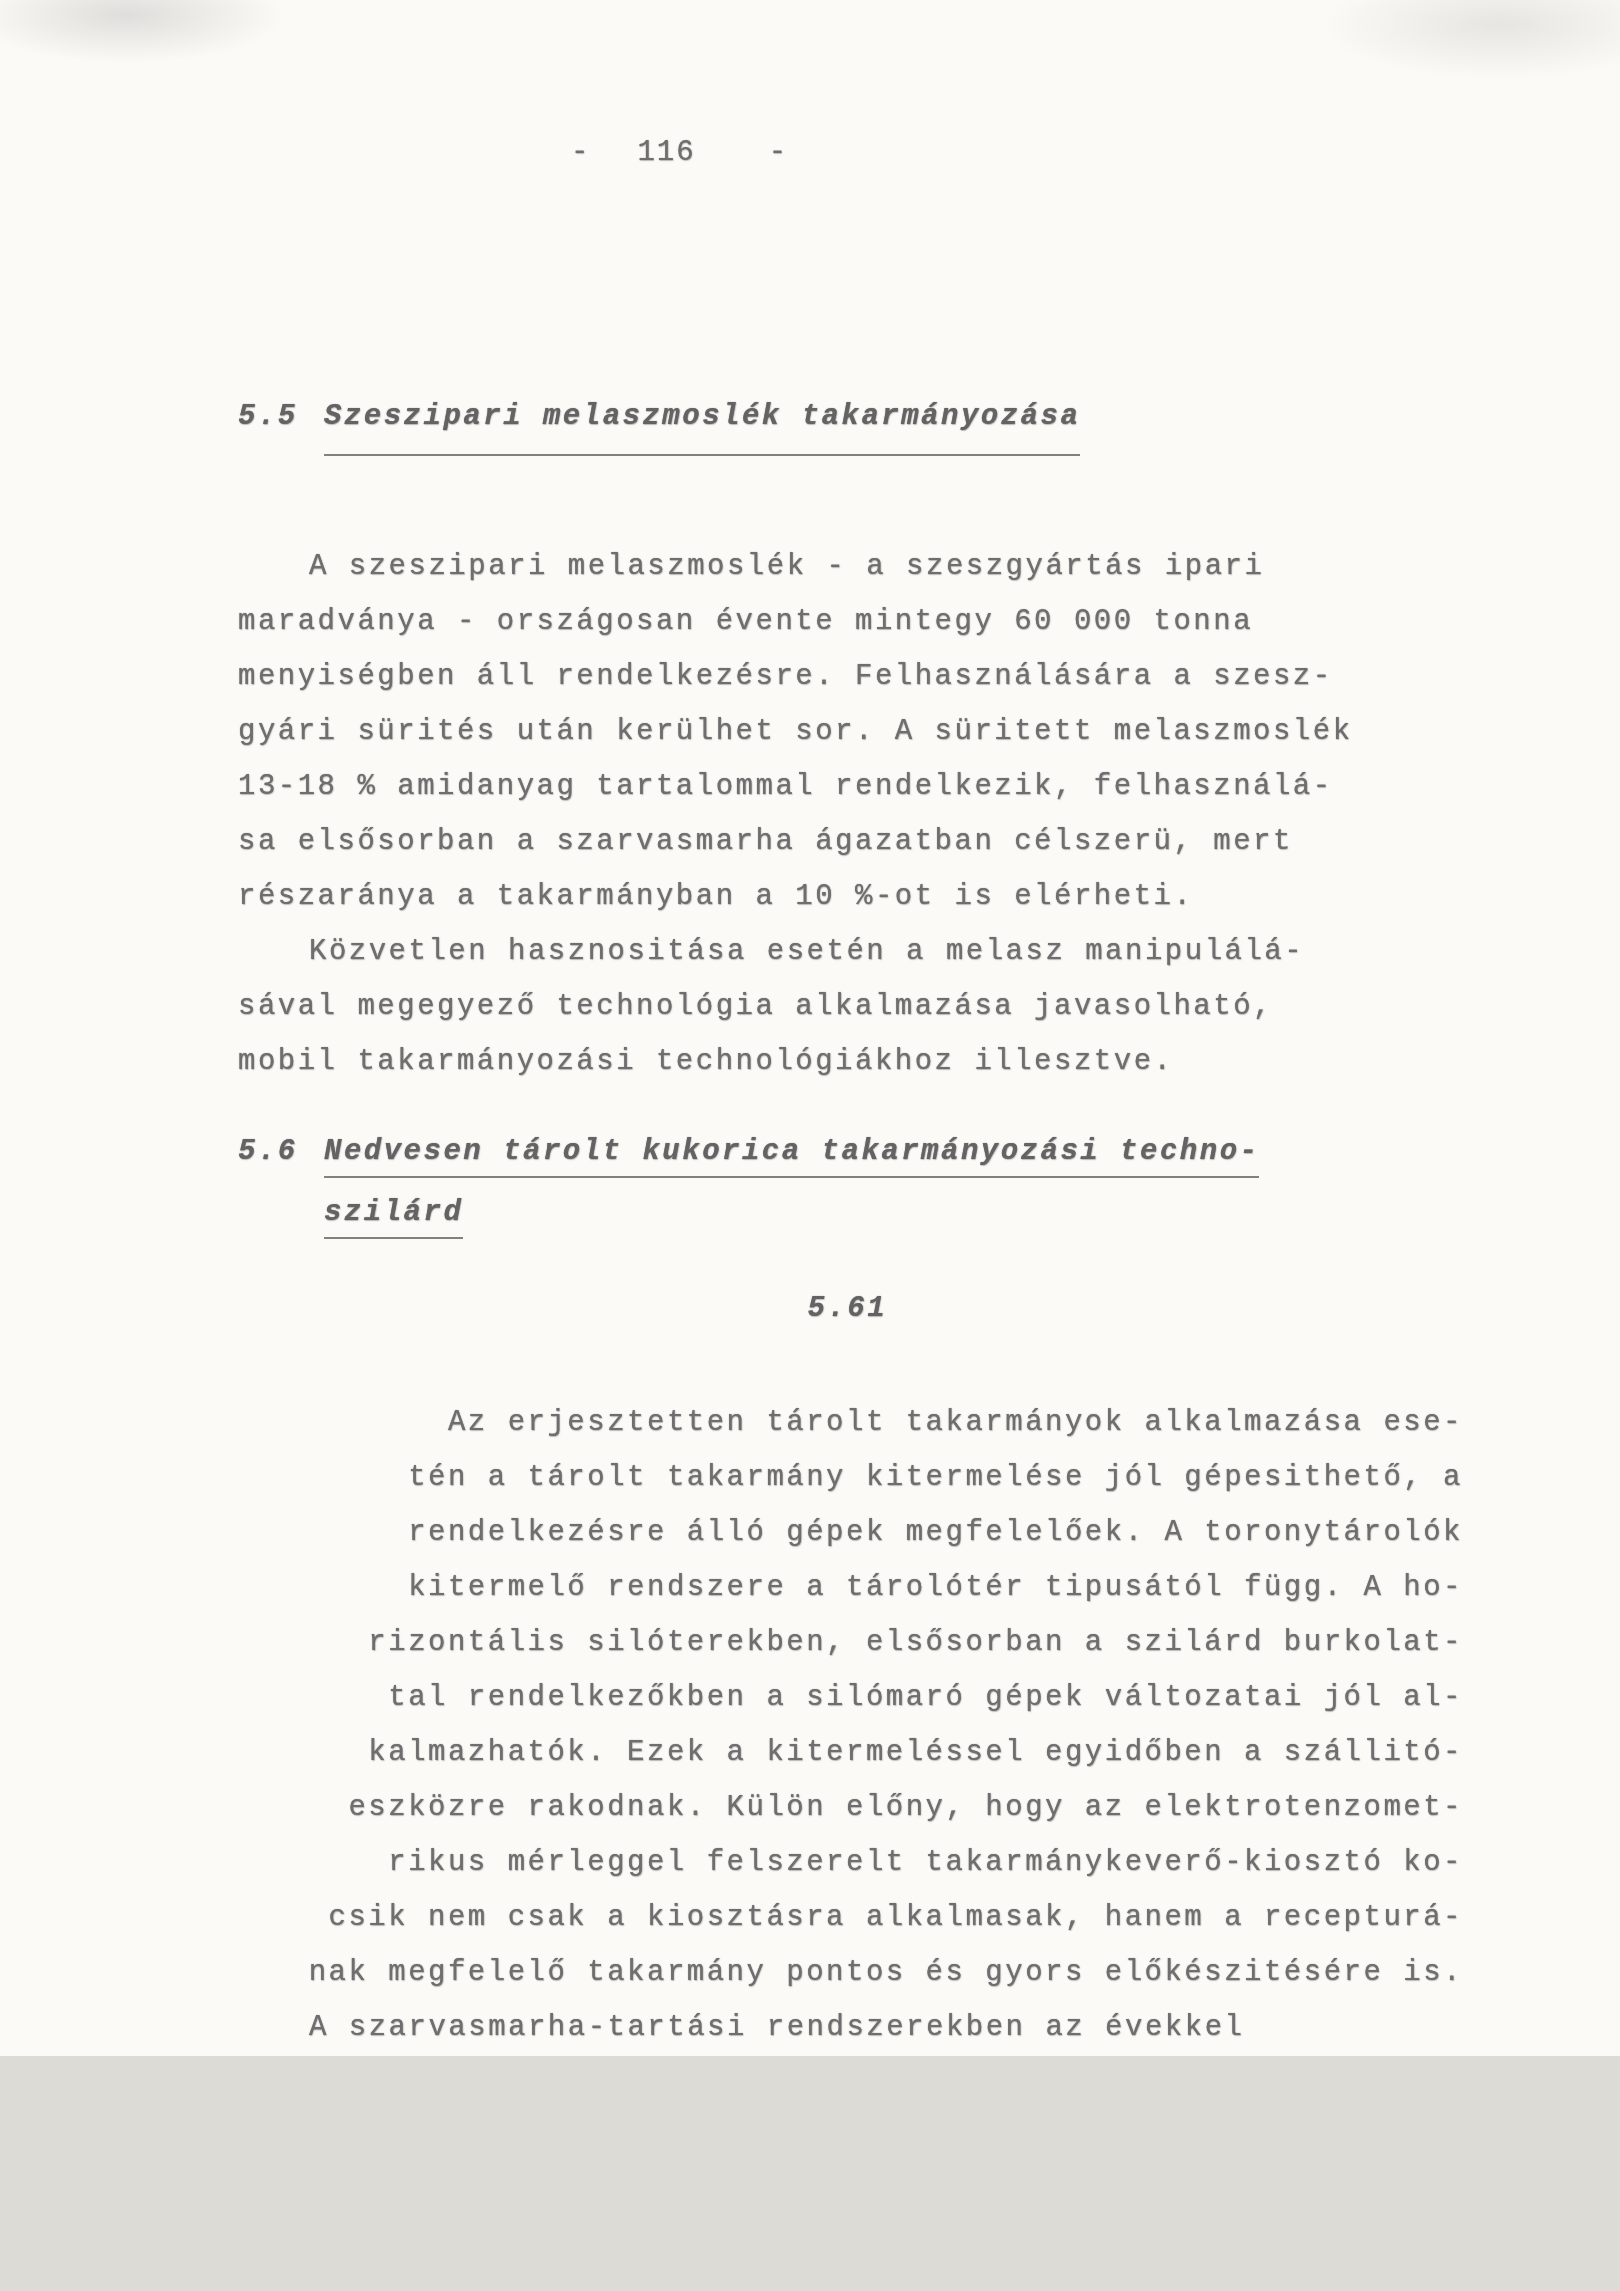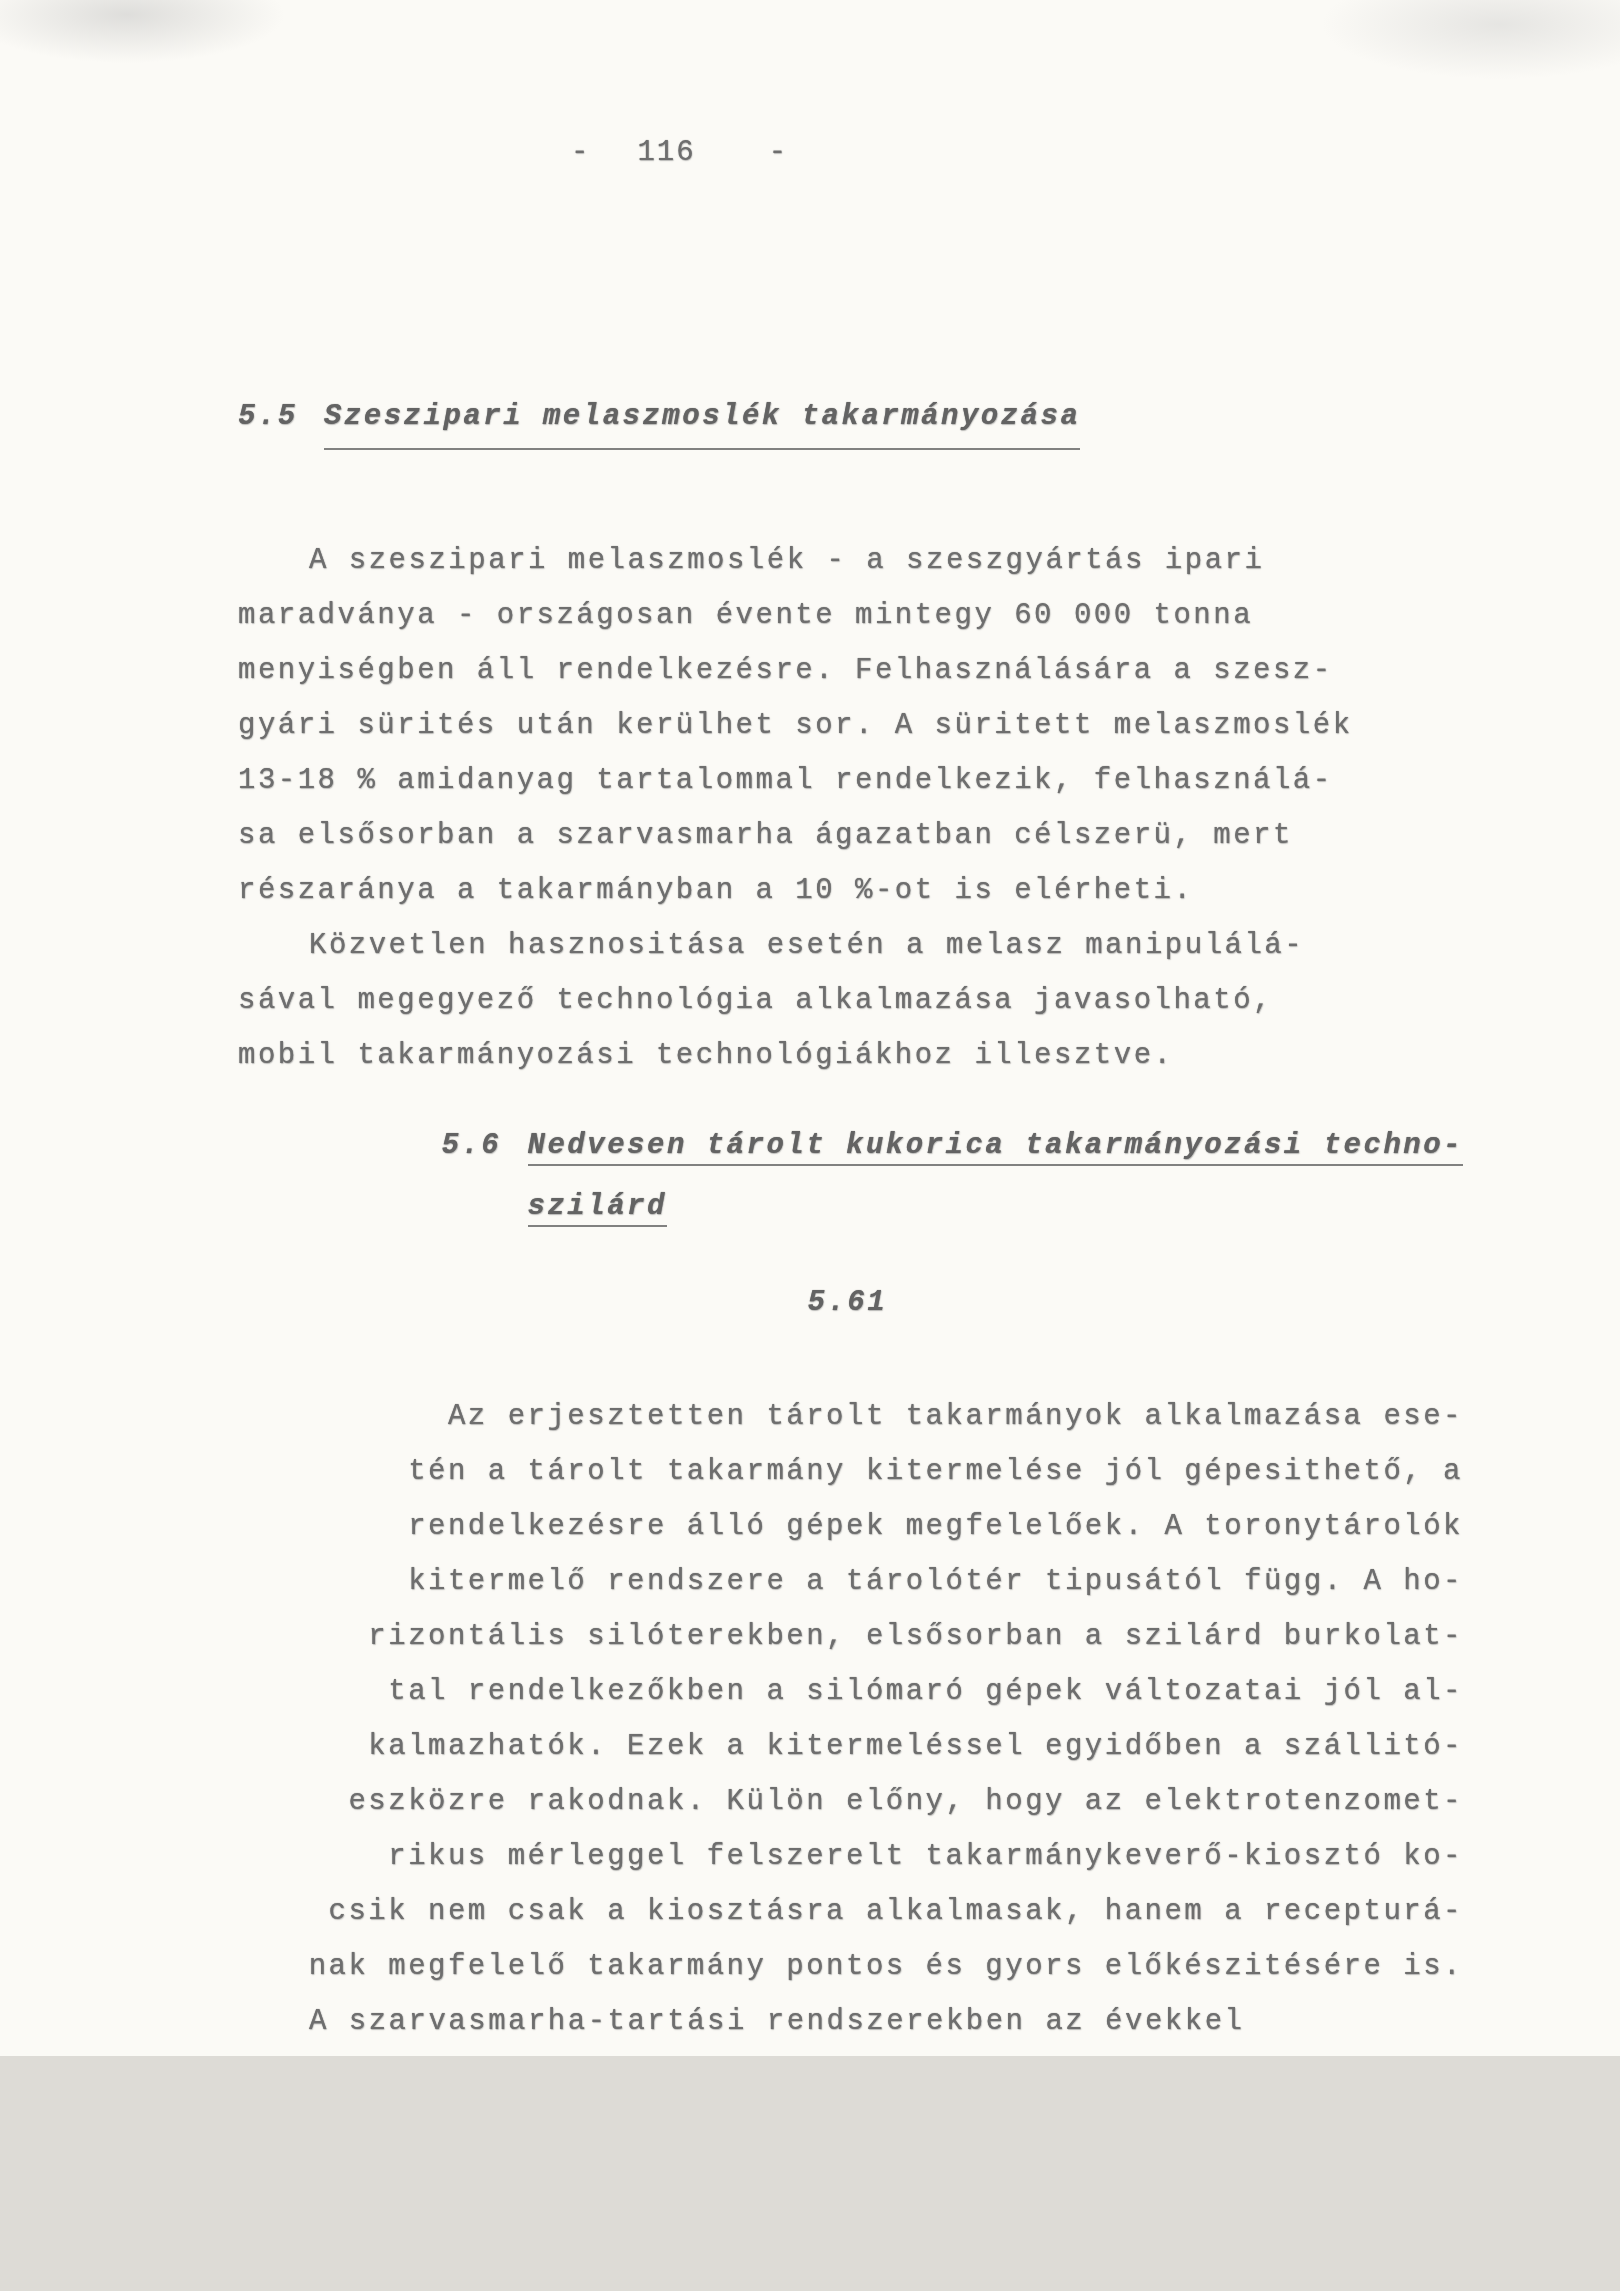--- a/index.html
+++ b/index.html
@@ -51,33 +51,33 @@
     font-weight: bold;
     color: #636363;
     font-style: italic;
   }
   .sec-num {
     width: 86px;
     flex-shrink: 0;
   }
   .underlined {
     border-bottom: 2.9px solid rgba(95,95,95,0.78);
-    padding-bottom: 2px;
+    padding-bottom: 8px;
   }
   .h56 { line-height: 61px; }
   .para {
     margin: 0;
     font-size: 29px;
     line-height: 55px;
     letter-spacing: 2.5px;
     white-space: pre-line;
     text-indent: 71px;
     width: 1225px;
   }
-  .m-after-h55 { margin-top: 32px; justify-content: flex-end; }      
+  .m-after-h55 { margin-top: 32px; }      
   .m-p1        { margin-top: 83px; }      
   .m-h561      { margin-top: 36px; justify-content: center; }      
   .m-p3        { margin-top: 57px; text-align: right; }      
   .stray-dot {
     position: absolute;
     left: 381px;
     top: 2242px;
     width: 6.9px;
     height: 8.8px;
     border-radius: 50%;

